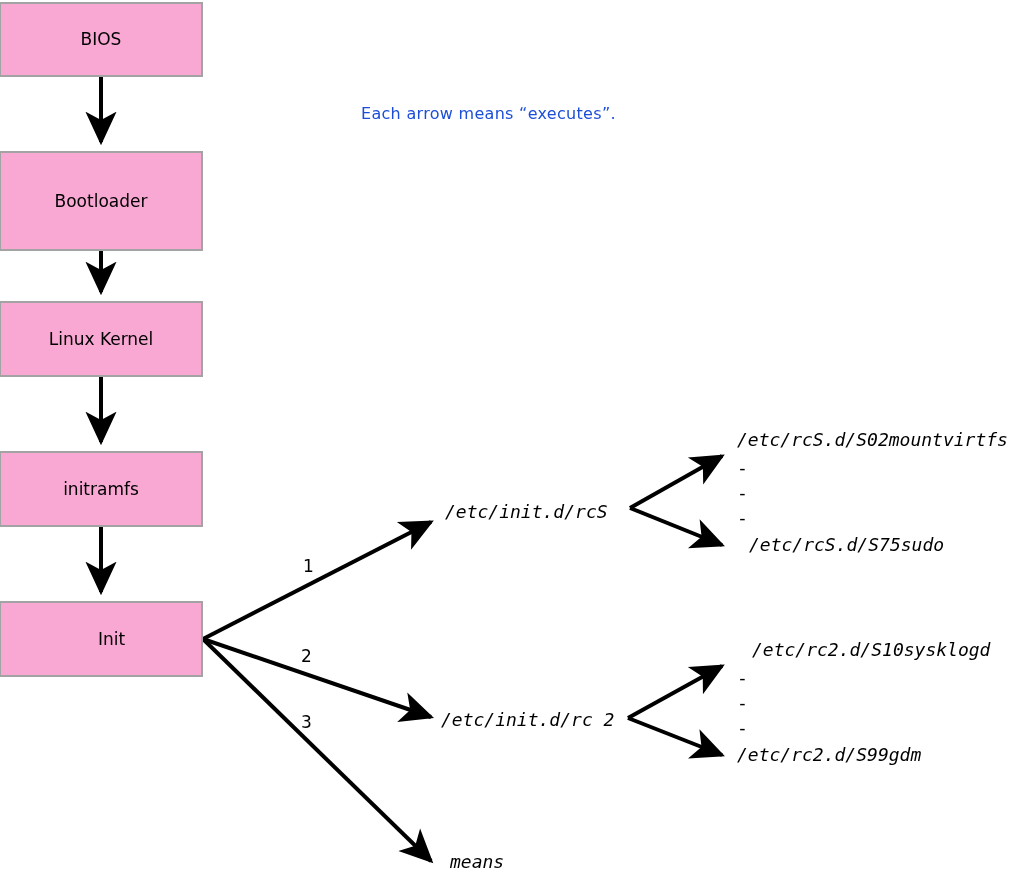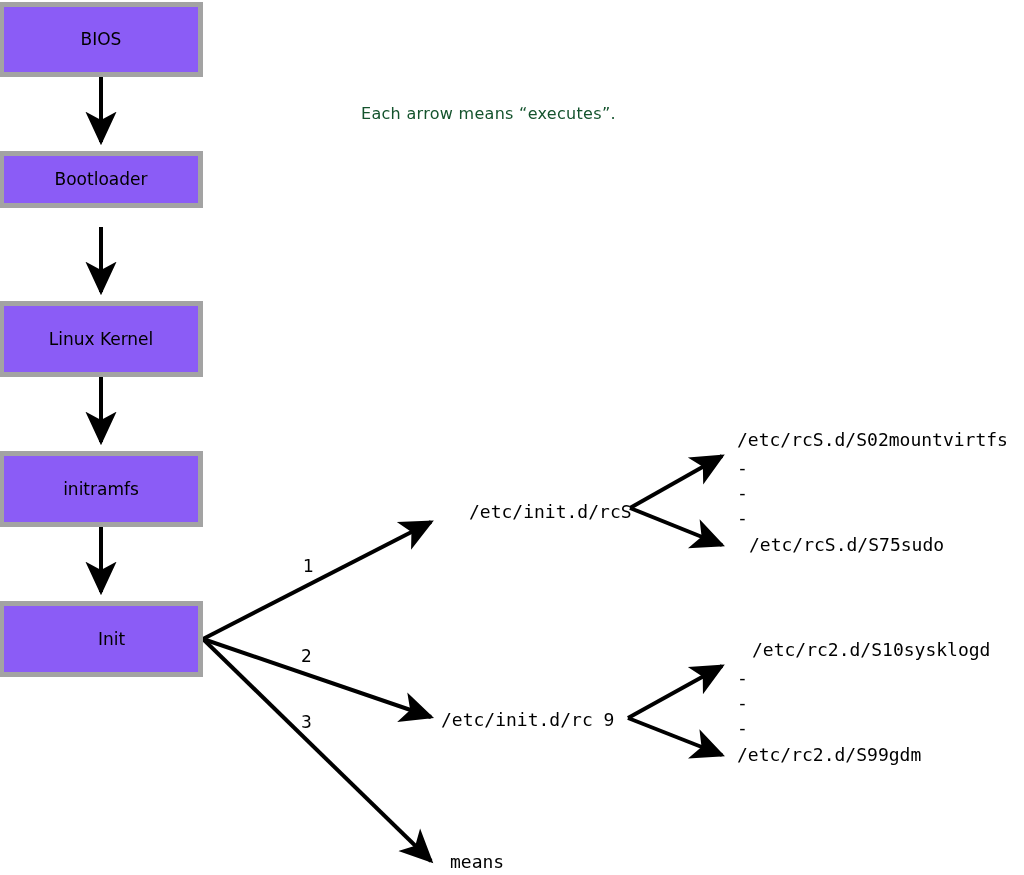--- a/index.html
+++ b/index.html
@@ -24,40 +24,41 @@
   #diagram-svg {
     position: absolute;
     left: 0;
     top: 0;
     width: 1024px;
     height: 875px;
   }
   .node-box {
     position: absolute;
     box-sizing: border-box;
-    border: 5px solid #a3a3a3;
-    background: #8b5cf6;
+    border: 2px solid #a3a3a3;
+    background: #f9a8d4;
     display: flex;
     align-items: center;
     justify-content: center;
   }
   .node-label {
     font-family: "DejaVu Sans", "Liberation Sans", sans-serif;
     font-size: 17px;
     line-height: 1;
     color: #000000;
     white-space: nowrap;
   }
   .mono-label {
     position: absolute;
     font-family: "DejaVu Sans Mono", "Liberation Mono", monospace;
     font-size: 18px;
     line-height: 1;
     color: #000000;
     white-space: pre;
+    font-style: italic;
   }
   .dash-label {
     position: absolute;
     font-family: "DejaVu Sans Mono", "Liberation Mono", monospace;
     font-size: 18px;
     line-height: 1;
     color: #000000;
     white-space: pre;
   }
   .edge-number {
@@ -65,21 +66,21 @@
     font-family: "DejaVu Sans", "Liberation Sans", sans-serif;
     font-size: 17px;
     line-height: 1;
     color: #000000;
   }
   .caption-note {
     position: absolute;
     font-family: "DejaVu Sans", "Liberation Sans", sans-serif;
     font-size: 16px;
     line-height: 1;
-    color: #14532d;
+    color: #1d4ed8;
     white-space: nowrap;
     letter-spacing: 0.3px;
   }
 </style>
 </head>
 <body>
 
 <div id="diagram-root">
 
   <svg id="diagram-svg" viewBox="0 0 1024 875">
@@ -124,21 +125,21 @@
     </g>
     <g>
       <line x1="628" y1="718" x2="722" y2="755" stroke="#000000" stroke-width="4" marker-end="url(#arrowhead)"></line>
     </g>
   </svg>
 
   <div class="node-box" style="left:-1px; top:2px; width:204px; height:75px;">
     <span class="node-label">BIOS</span>
   </div>
 
-  <div class="node-box" style="left:-1px; top:151px; width:204px; height:57px;">
+  <div class="node-box" style="left:-1px; top:151px; width:204px; height:100px;">
     <span class="node-label">Bootloader</span>
   </div>
 
   <div class="node-box" style="left:-1px; top:451px; width:204px; height:76px;">
     <span class="node-label">initramfs</span>
   </div>
 
   <div class="node-box" style="left:-1px; top:301px; width:204px; height:76px;">
     <span class="node-label">Linux Kernel</span>
   </div>
@@ -146,23 +147,23 @@
   <div class="node-box" style="left:-1px; top:601px; width:204px; height:76px;padding-left:21px;">
     <span class="node-label">Init</span>
   </div>
 
   <div class="caption-note" style="left:361px; top:106px;">Each arrow means “executes”.</div>
 
   <div class="edge-number" style="left:303px; top:558px;">1</div>
   <div class="edge-number" style="left:301px; top:648px;">2</div>
   <div class="edge-number" style="left:301px; top:714px;">3</div>
 
-  <div class="mono-label" style="left:445px; top:503px;margin-left:24px;">/etc/init.d/rcS</div>
+  <div class="mono-label" style="left:445px; top:503px;">/etc/init.d/rcS</div>
 
-  <div class="mono-label" style="left:441px; top:711px;">/etc/init.d/rc 9</div>
+  <div class="mono-label" style="left:441px; top:711px;">/etc/init.d/rc 2</div>
 
   <div class="mono-label" style="left:450px; top:853px;">means</div>
 
   <div class="mono-label" style="left:737px; top:431px;">/etc/rcS.d/S02mountvirtfs</div>
   <div class="dash-label" style="left:737px; top:459px;">-</div>
   <div class="dash-label" style="left:737px; top:484px;">-</div>
   <div class="dash-label" style="left:737px; top:509px;">-</div>
   <div class="mono-label" style="left:737px; top:536px;margin-left:12px;">/etc/rcS.d/S75sudo</div>
 
   <div class="mono-label" style="left:752px; top:641px;">/etc/rc2.d/S10sysklogd</div>

